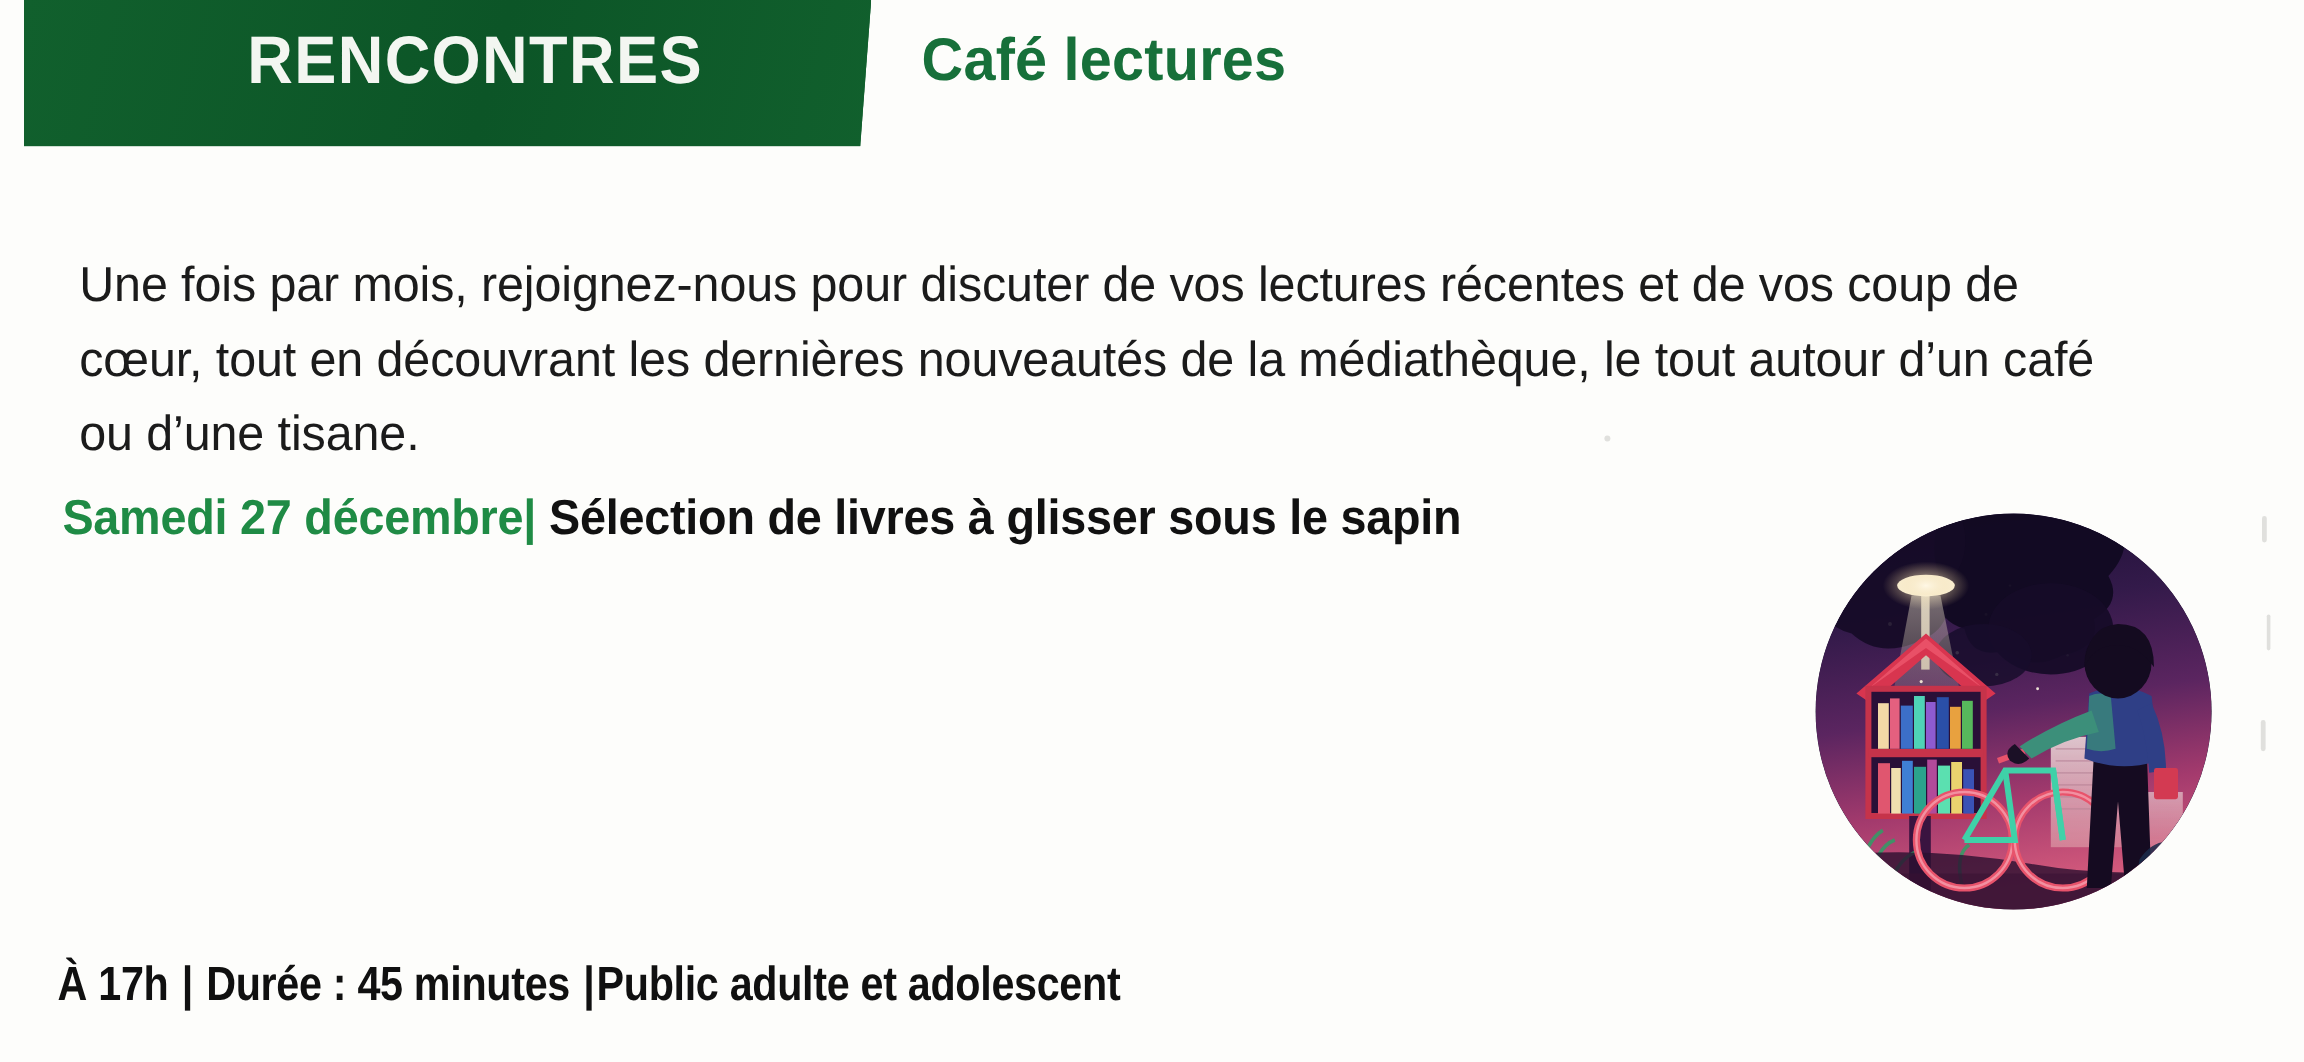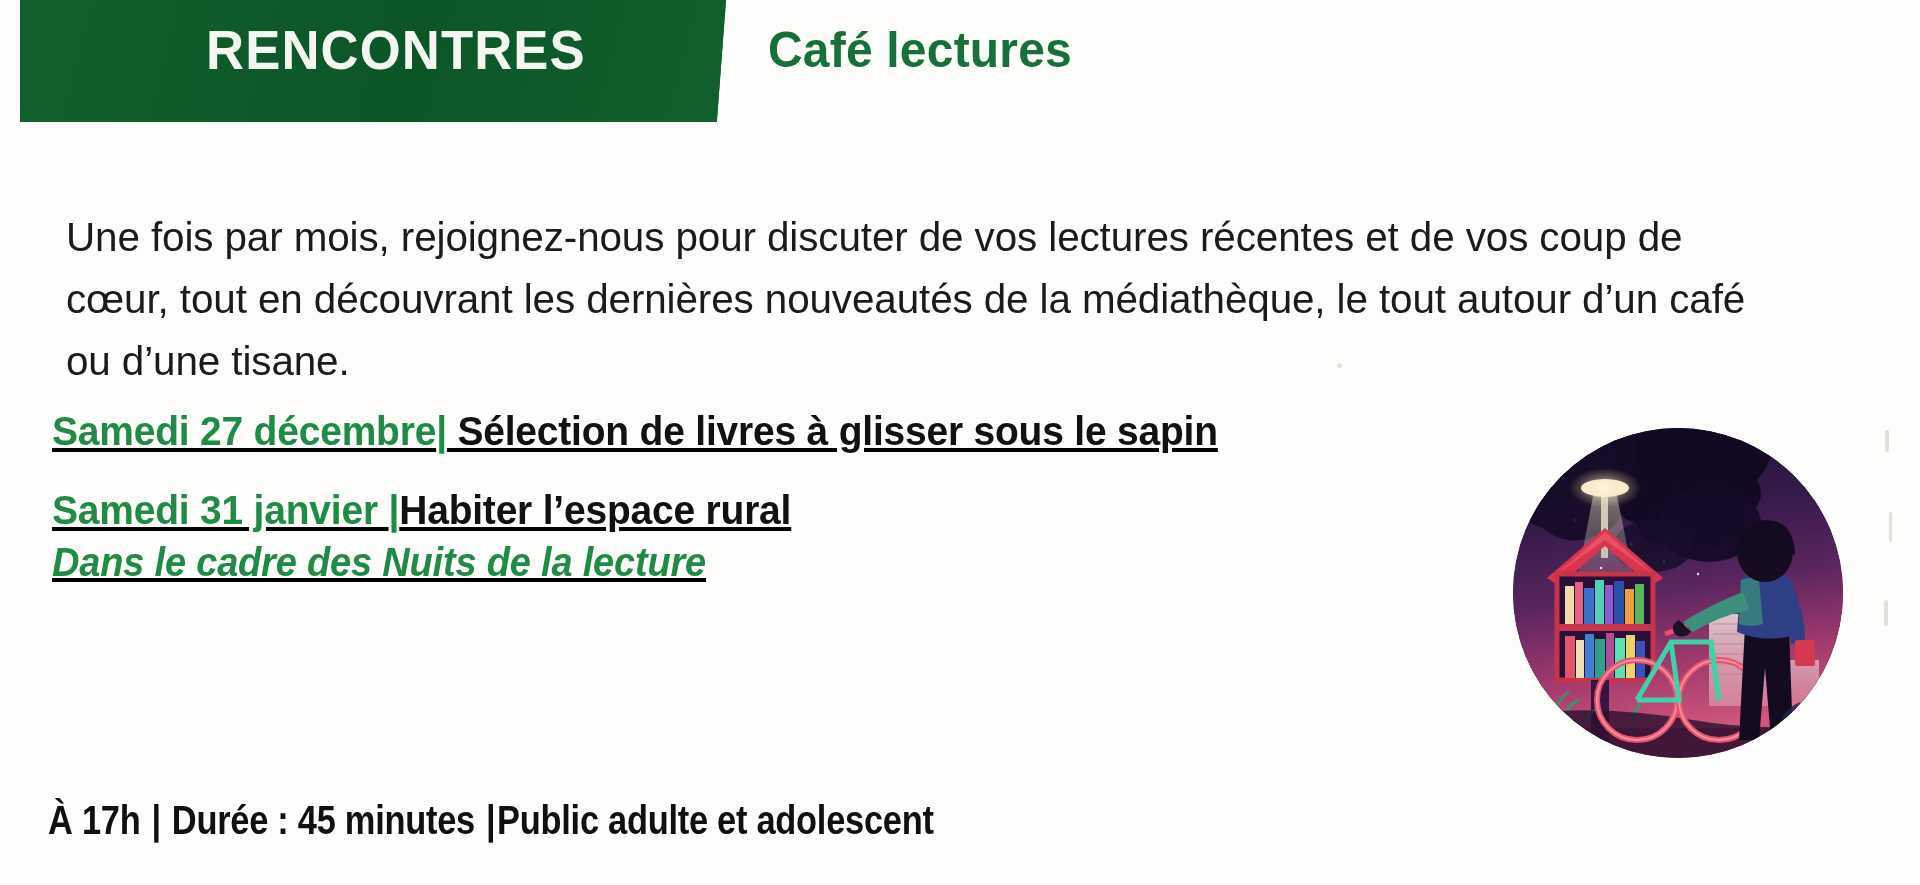--- a/index.html
+++ b/index.html
@@ -86,21 +86,20 @@
 
   
   #schedule-list {
     position: absolute;
     left: 52px;
     top: 406px;
     width: 1430px;
   }
   .schedule-entry {
     margin-bottom: 28px;
-    text-decoration: underline;
   }
   .schedule-entry.entry-second { margin-bottom: 20px; }
   .entry-line {
     font-size: 41px;
     line-height: 51px;
     font-weight: 700;
     letter-spacing: -0.2px;
     transform: scaleX(0.95);
     transform-origin: left top;
   }
@@ -178,26 +177,20 @@
   <p id="intro-paragraph">Une fois par mois, rejoignez-nous pour discuter de vos lectures récentes et de vos coup de cœur, tout en découvrant les dernières nouveautés de la médiathèque, le tout autour d’un café ou d’une tisane.</p>
 
   <div id="schedule-list">
 
     <div class="schedule-entry entry-first">
       <div class="entry-line">
         <span class="entry-date">Samedi 27 décembre</span><span class="entry-sep">|</span><span class="entry-desc"> Sélection de livres à glisser sous le sapin</span>
       </div>
     </div>
 
-    <div class="schedule-entry entry-second">
-      <div class="entry-line">
-        <span class="entry-date">Samedi 31 janvier </span><span class="entry-sep">|</span><span class="entry-desc">Habiter l’espace rural</span>
-      </div>
-      <span class="entry-subtitle">Dans le cadre des Nuits de la lecture</span>
-    </div>
 
 
   </div>
 
   <div id="practical-info">
     <span>À 17h</span><span class="info-sep"> | </span><span>Durée : 45 minutes</span><span class="info-sep"> |</span><span>Public adulte et adolescent</span>
   </div>
 
   <div id="illustration-circle">
     <svg width="330" height="330" viewBox="0 0 330 330" xmlns="http://www.w3.org/2000/svg" aria-hidden="true">

